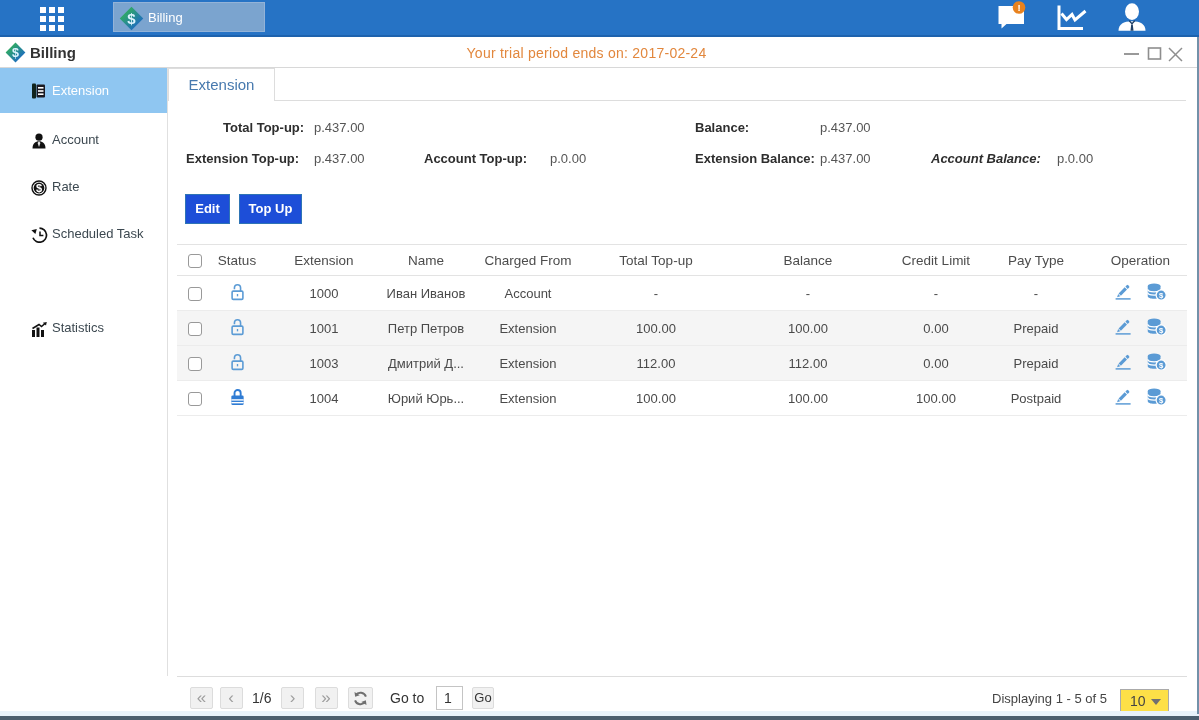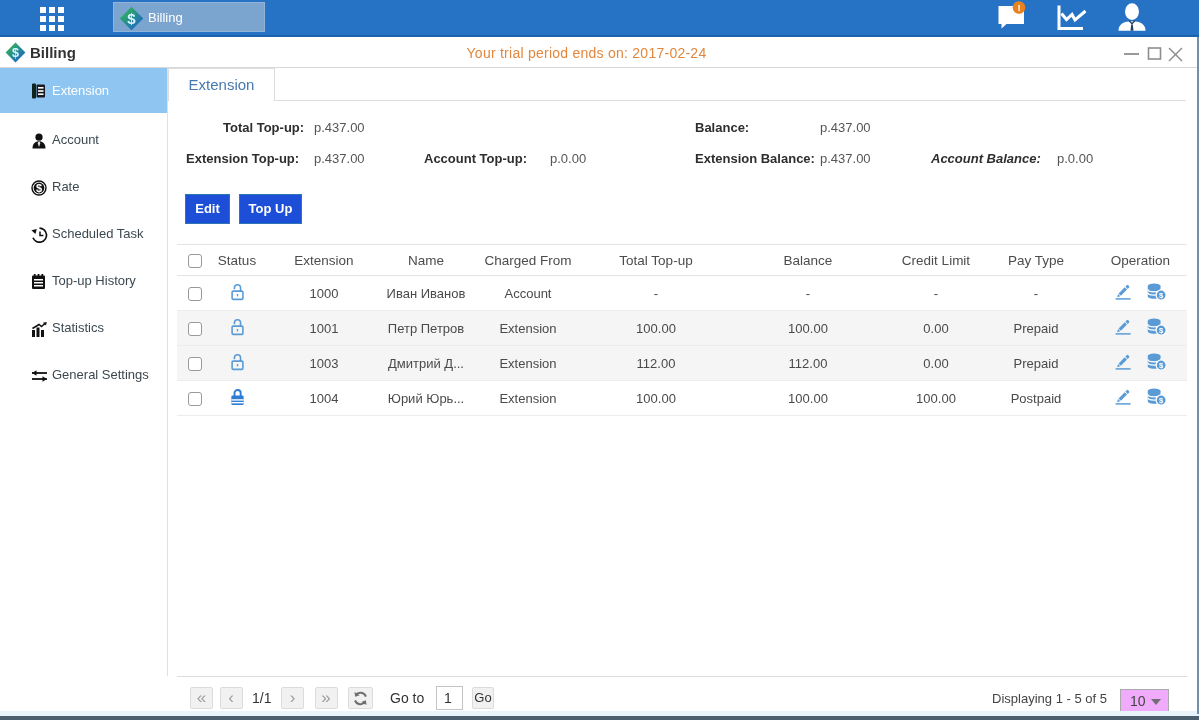--- a/index.html
+++ b/index.html
@@ -33,21 +33,21 @@
 thead td { height:31px; border-top:1px solid #e3e3e3; border-bottom:1px solid #e3e3e3; font-size:13.5px; color:#4c4c4c; text-align:center; font-weight:normal; }
 tbody td { height:35px; border-bottom:1px solid #ececec; text-align:center; }
 tbody tr.alt { background:#f5f5f5; }
 .cb { display:inline-block; width:14px; height:14px; border:1px solid #999; border-radius:3px; background:#fff; vertical-align:middle; }
 #pager { position:absolute; left:9px; top:608px; width:1010px; height:32px; border-top:1px solid #ddd; }
 .pbtn { position:absolute; top:10px; width:23px; height:22px; background:#f1f1f1; border:1px solid #dcdcdc; border-radius:2px; text-align:center; line-height:19px; font-size:17px; color:#9e9e9e; }
 .ptx { position:absolute; top:13px; font-size:14px; color:#333; }
 #goin { position:absolute; left:259px; top:9px; width:27px; height:24px; border:1px solid #c4c4c4; font-size:14px; color:#333; padding-left:7px; line-height:22px; background:#fff; }
 #gobtn { position:absolute; left:295px; top:10px; width:22px; height:22px; background:#f1f1f1; border:1px solid #dcdcdc; border-radius:2px; text-align:center; line-height:20px; font-size:13px; color:#333; }
 #disp { position:absolute; right:80px; top:14px; font-size:13px; color:#444; }
-#psel { position:absolute; left:943px; top:12px; width:49px; height:23px; border:1px solid #aaa; background:#f0abfc; font-size:14px; color:#444; line-height:23px; padding-left:9px; }
+#psel { position:absolute; left:943px; top:12px; width:49px; height:23px; border:1px solid #aaa; background:#fde047; font-size:14px; color:#444; line-height:23px; padding-left:9px; }
 #psel .tri { position:absolute; right:7px; top:9px; width:0; height:0; border-left:5.5px solid transparent; border-right:5.5px solid transparent; border-top:6.5px solid #707070; }
 #botstrip { position:absolute; left:0; top:711px; width:1199px; height:4.5px; background:#e9f3fa; }
 #botline { position:absolute; left:0; top:715.5px; width:1199px; height:4.5px; background:#4c5f6e; }
 #rightline { position:absolute; left:1197px; top:37px; width:2px; height:677px; background:#7291a9; }
 </style>
 </head>
 <body>
 <svg width="0" height="0" style="position:absolute">
   <defs>
     <symbol id="s-lko" viewBox="0 0 16 17">
@@ -167,50 +167,29 @@
         <span class="tx">Rate</span>
       </div>
     <div class="mi" style="top:146px;">
         <svg class="ic" width="17" height="16" viewBox="0 0 17 16">
       <path d="M8.5 1.2 a7 7 0 1 1 -6.5 9.6" fill="none" stroke="#111" stroke-width="1.7"></path>
       <path d="M4.4 7 L0.4 3.2 L5.8 2 Z" fill="#111"></path>
       <path d="M9 4.5 v4 h3.4" fill="none" stroke="#111" stroke-width="1.5"></path>
     </svg>
         <span class="tx">Scheduled Task</span>
       </div>
-    <div class="mi" style="top:193px;">
-        <svg class="ic" width="15" height="16" viewBox="0 0 15 16">
-      <rect x="1" y="1.5" width="13" height="13.5" rx="1" fill="#111"></rect>
-      <rect x="2.8" y="0" width="1.8" height="3.4" fill="#111"></rect>
-      <rect x="6.6" y="0" width="1.8" height="3.4" fill="#111"></rect>
-      <rect x="10.4" y="0" width="1.8" height="3.4" fill="#111"></rect>
-      <rect x="3" y="5" width="9" height="1.5" fill="#fff"></rect>
-      <rect x="3" y="8" width="9" height="1.5" fill="#fff"></rect>
-      <rect x="3" y="11" width="9" height="1.5" fill="#fff"></rect>
-    </svg>
-        <span class="tx">Top-up History</span>
-      </div>
     <div class="mi" style="top:240px;">
         <svg class="ic" width="17" height="16" viewBox="0 0 17 16">
       <rect x="1" y="9" width="3" height="7" fill="#111"></rect>
       <rect x="5.5" y="6.5" width="3" height="9.5" fill="#111"></rect>
       <rect x="10" y="9" width="3" height="7" fill="#111"></rect>
       <path d="M1.5 7.5 L8 3.5 L10.5 5.5 L14 2.5" fill="none" stroke="#111" stroke-width="1.6"></path>
       <path d="M15.8 1 L11.8 1.8 L15 4.6 Z" fill="#111"></path>
     </svg>
         <span class="tx">Statistics</span>
-      </div>
-    <div class="mi" style="top:287px;">
-        <svg class="ic" width="17" height="16" viewBox="0 0 17 16">
-      <path d="M1 5 h15" stroke="#111" stroke-width="1.8"></path>
-      <path d="M1 11 h15" stroke="#111" stroke-width="1.8"></path>
-      <path d="M5.5 2.2 L1.2 5 L5.5 7.8 Z" fill="#111"></path>
-      <path d="M11.5 8.2 L15.8 11 L11.5 13.8 Z" fill="#111"></path>
-    </svg>
-        <span class="tx">General Settings</span>
       </div>
   </div>
   <div id="content">
     <div id="tabbar">
         <div id="tab1">Extension</div>
       </div>
     <span class="lab" style="left:18px; top:52px;margin-left:37px;">Total Top-up:</span>
     <span class="val" style="left:146px; top:52px;">p.437.00</span>
     <span class="lab" style="left:527px; top:52px;">Balance:</span>
     <span class="val" style="left:652px; top:52px;">p.437.00</span>
@@ -324,21 +303,21 @@
                 </svg><svg width="21" height="17.5" style="margin-left:14px">
                   <use href="#s-coin"></use>
                 </svg></td>
             </tr>
         </tbody>
       </table>
     </div>
     <div id="pager">
       <div class="pbtn" style="left:13px;">«</div>
       <div class="pbtn" style="left:42.5px;">‹</div>
-      <span class="ptx" style="left:75px;">1/1</span>
+      <span class="ptx" style="left:75px;">1/6</span>
       <div class="pbtn" style="left:104px;">›</div>
       <div class="pbtn" style="left:137.5px;">»</div>
       <div class="pbtn" style="left:170.5px; width:25px;"><svg width="15" height="15" style="margin-top:3px">
             <use href="#s-ref"></use>
           </svg></div>
       <span class="ptx" style="left:213px;text-align:center;">Go to</span>
       <div id="goin">1</div>
       <div id="gobtn">Go</div>
       <span id="disp">Displaying 1 - 5 of 5</span>
       <div id="psel">10<span class="tri"></span></div>

